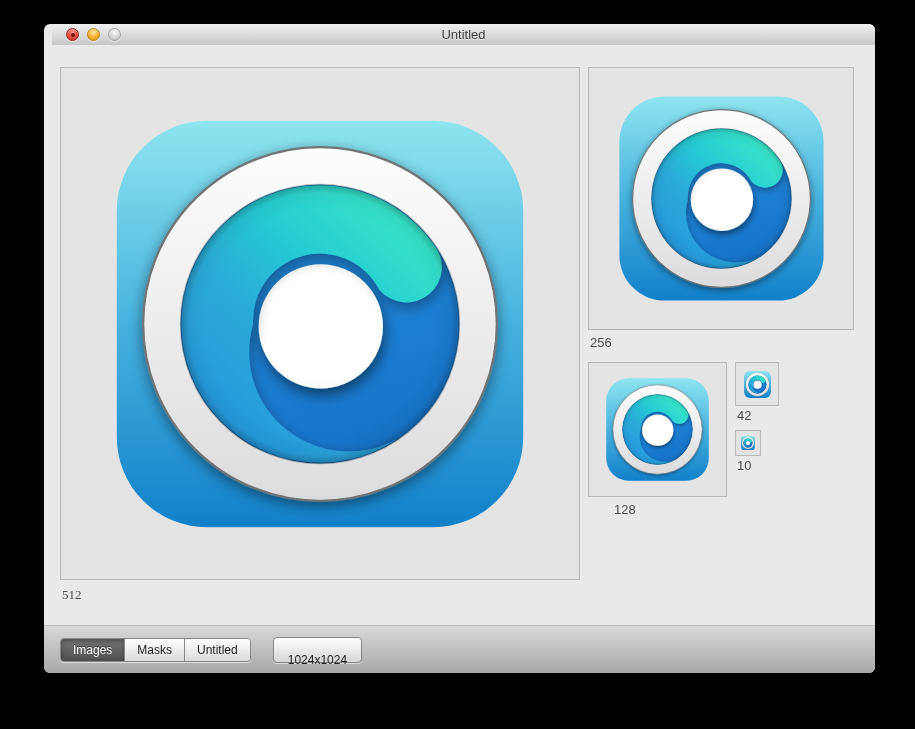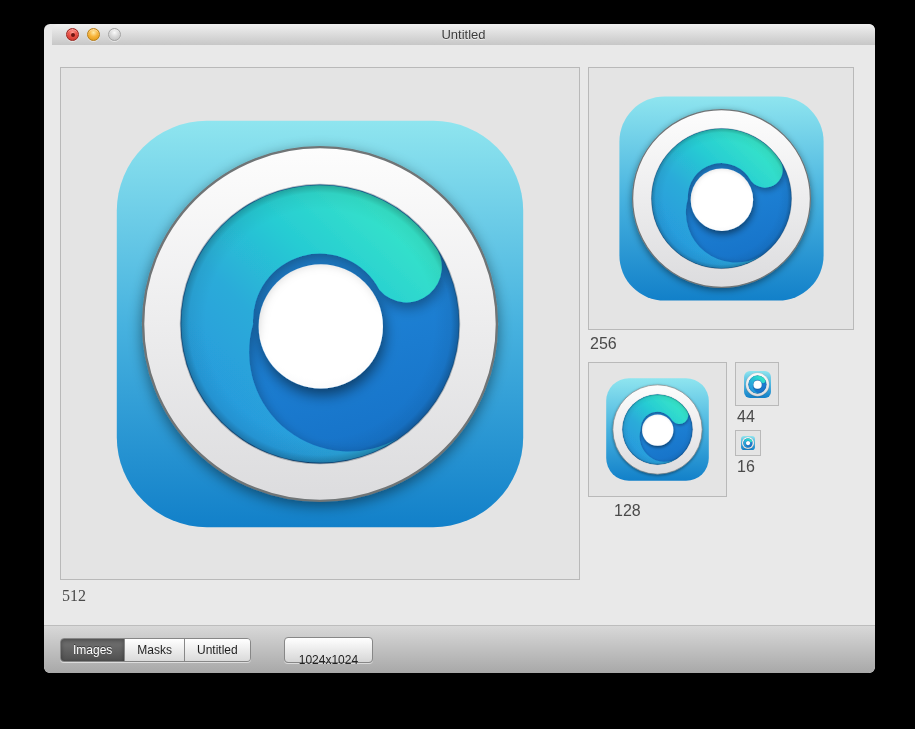--- a/index.html
+++ b/index.html
@@ -28,40 +28,40 @@
 
   .content{position:absolute;left:0;top:21px;right:0;bottom:38px;background:#e9e9e9;}
 
   .pbox{position:absolute;background:#e4e4e4;border:1px solid #b9b9b9;box-sizing:border-box;
     display:flex;align-items:center;justify-content:center;}
   .box-512{left:16px;top:22px;width:520px;height:513px;}
   .box-256{left:544px;top:22px;width:266px;height:263px;}
   .box-128{left:544px;top:317px;width:139px;height:135px;}
   .box-32{left:691px;top:317px;width:44px;height:44px;}
   .box-16{left:691px;top:385px;width:26px;height:26px;}
-  .size-label{position:absolute;font-size:16px;color:#4a4a4a;}
+  .size-label{position:absolute;font-size:13px;color:#4a4a4a;}
   .lbl-512{left:18px;top:542px;font-family:Liberation Serif, serif;}
   .lbl-256{left:546px;top:290px;}
   .lbl-128{left:570px;top:457px;}
   .lbl-32{left:693px;top:363px;}
   .lbl-16{left:693px;top:413px;}
   .icon-slot{display:block;line-height:0;}
 
   .bottombar{position:absolute;left:0;right:0;bottom:0;height:48px;box-sizing:border-box;
     background:linear-gradient(#d8d8d8,#a8a8a8);border-top:1px solid #bdbdbd;
     border-radius:0 0 6px 6px;display:flex;align-items:center;padding-left:16px;}
   .seg-control{display:flex;height:22px;border:1px solid #878787;border-radius:4px;overflow:hidden;
     box-shadow:0 1px 0 rgba(255,255,255,0.55);}
   .seg{min-width:0;box-sizing:border-box;padding:0 12px;font-size:12px;line-height:22px;
     text-align:center;color:#1e1e1e;background:linear-gradient(#ffffff,#dadada);
     border-right:1px solid #878787;cursor:default;}
   .seg:last-child{border-right:none;}
   .seg.selected{background:linear-gradient(#757575,#4f4f4f);color:#fff;
     text-shadow:0 -1px 0 rgba(0,0,0,0.45);box-shadow:inset 0 2px 4px rgba(0,0,0,0.35);}
-  .push-btn{margin-left:33px;height:22px;box-sizing:border-box;border:1px solid #878787;
+  .push-btn{margin-left:22px;height:22px;box-sizing:border-box;border:1px solid #878787;
     border-radius:4px;background:linear-gradient(#ffffff,#d6d6d6);padding:12px 14px;font-size:12px;
     line-height:20px;color:#222;box-shadow:0 1px 0 rgba(255,255,255,0.55);cursor:default;}
 </style>
 </head>
 <body>
 
 <div class="stage">
   <div class="window">
 
     <div class="titlebar">
@@ -295,21 +295,21 @@
  <circle cx="256" cy="256" r="222" fill="url(#rg_3)" stroke="#6F7476" stroke-width="3" filter="url(#fr_3)"></circle>
  <g clip-path="url(#cl_3)">
   <circle cx="256" cy="256" r="176" fill="url(#dk_3)"></circle>
   <circle cx="257" cy="259" r="78" fill="url(#wh_3)" filter="url(#fw_3)"></circle>
   <path d="M355.8 398.5 A174 174 0 1 1 398.5 156 A44 44 0 0 1 330.5 213 A84 84 0 0 0 172 256 A125 125 0 0 0 355.8 398.5 Z" fill="url(#sw_3)" filter="url(#fs_3)"></path>
   <circle cx="256" cy="256" r="175" fill="url(#vg_3)"></circle>
  </g>
  <circle cx="256" cy="256" r="175" fill="none" stroke="rgba(25,45,60,0.3)" stroke-width="2"></circle>
 </svg></span>
       </div>
-      <div class="size-label lbl-32">44</div>
+      <div class="size-label lbl-32">42</div>
 
       <div class="pbox box-16">
         <span class="icon-slot">
 <svg width="14" height="14" viewBox="0 0 512 512">
  <defs>
   <linearGradient id="bg_4" x1="0" y1="0" x2="0" y2="1">
    <stop offset="0" stop-color="#8FE5EF"></stop>
                   <stop offset="0.5" stop-color="#47B2DF"></stop>
    <stop offset="1" stop-color="#1280C9"></stop>
   </linearGradient>
@@ -353,21 +353,21 @@
  <circle cx="256" cy="256" r="222" fill="url(#rg_4)" stroke="#6F7476" stroke-width="3" filter="url(#fr_4)"></circle>
  <g clip-path="url(#cl_4)">
   <circle cx="256" cy="256" r="176" fill="url(#dk_4)"></circle>
   <circle cx="257" cy="259" r="78" fill="url(#wh_4)" filter="url(#fw_4)"></circle>
   <path d="M355.8 398.5 A174 174 0 1 1 398.5 156 A44 44 0 0 1 330.5 213 A84 84 0 0 0 172 256 A125 125 0 0 0 355.8 398.5 Z" fill="url(#sw_4)" filter="url(#fs_4)"></path>
   <circle cx="256" cy="256" r="175" fill="url(#vg_4)"></circle>
  </g>
  <circle cx="256" cy="256" r="175" fill="none" stroke="rgba(25,45,60,0.3)" stroke-width="2"></circle>
 </svg></span>
       </div>
-      <div class="size-label lbl-16">16</div>
+      <div class="size-label lbl-16">10</div>
     </div>
 
     <div class="bottombar">
       <div class="seg-control">
         <div class="seg selected">Images</div>
         <div class="seg">Masks</div>
         <div class="seg">Untitled</div>
       </div>
       <div class="push-btn">1024x1024</div>
     </div>

